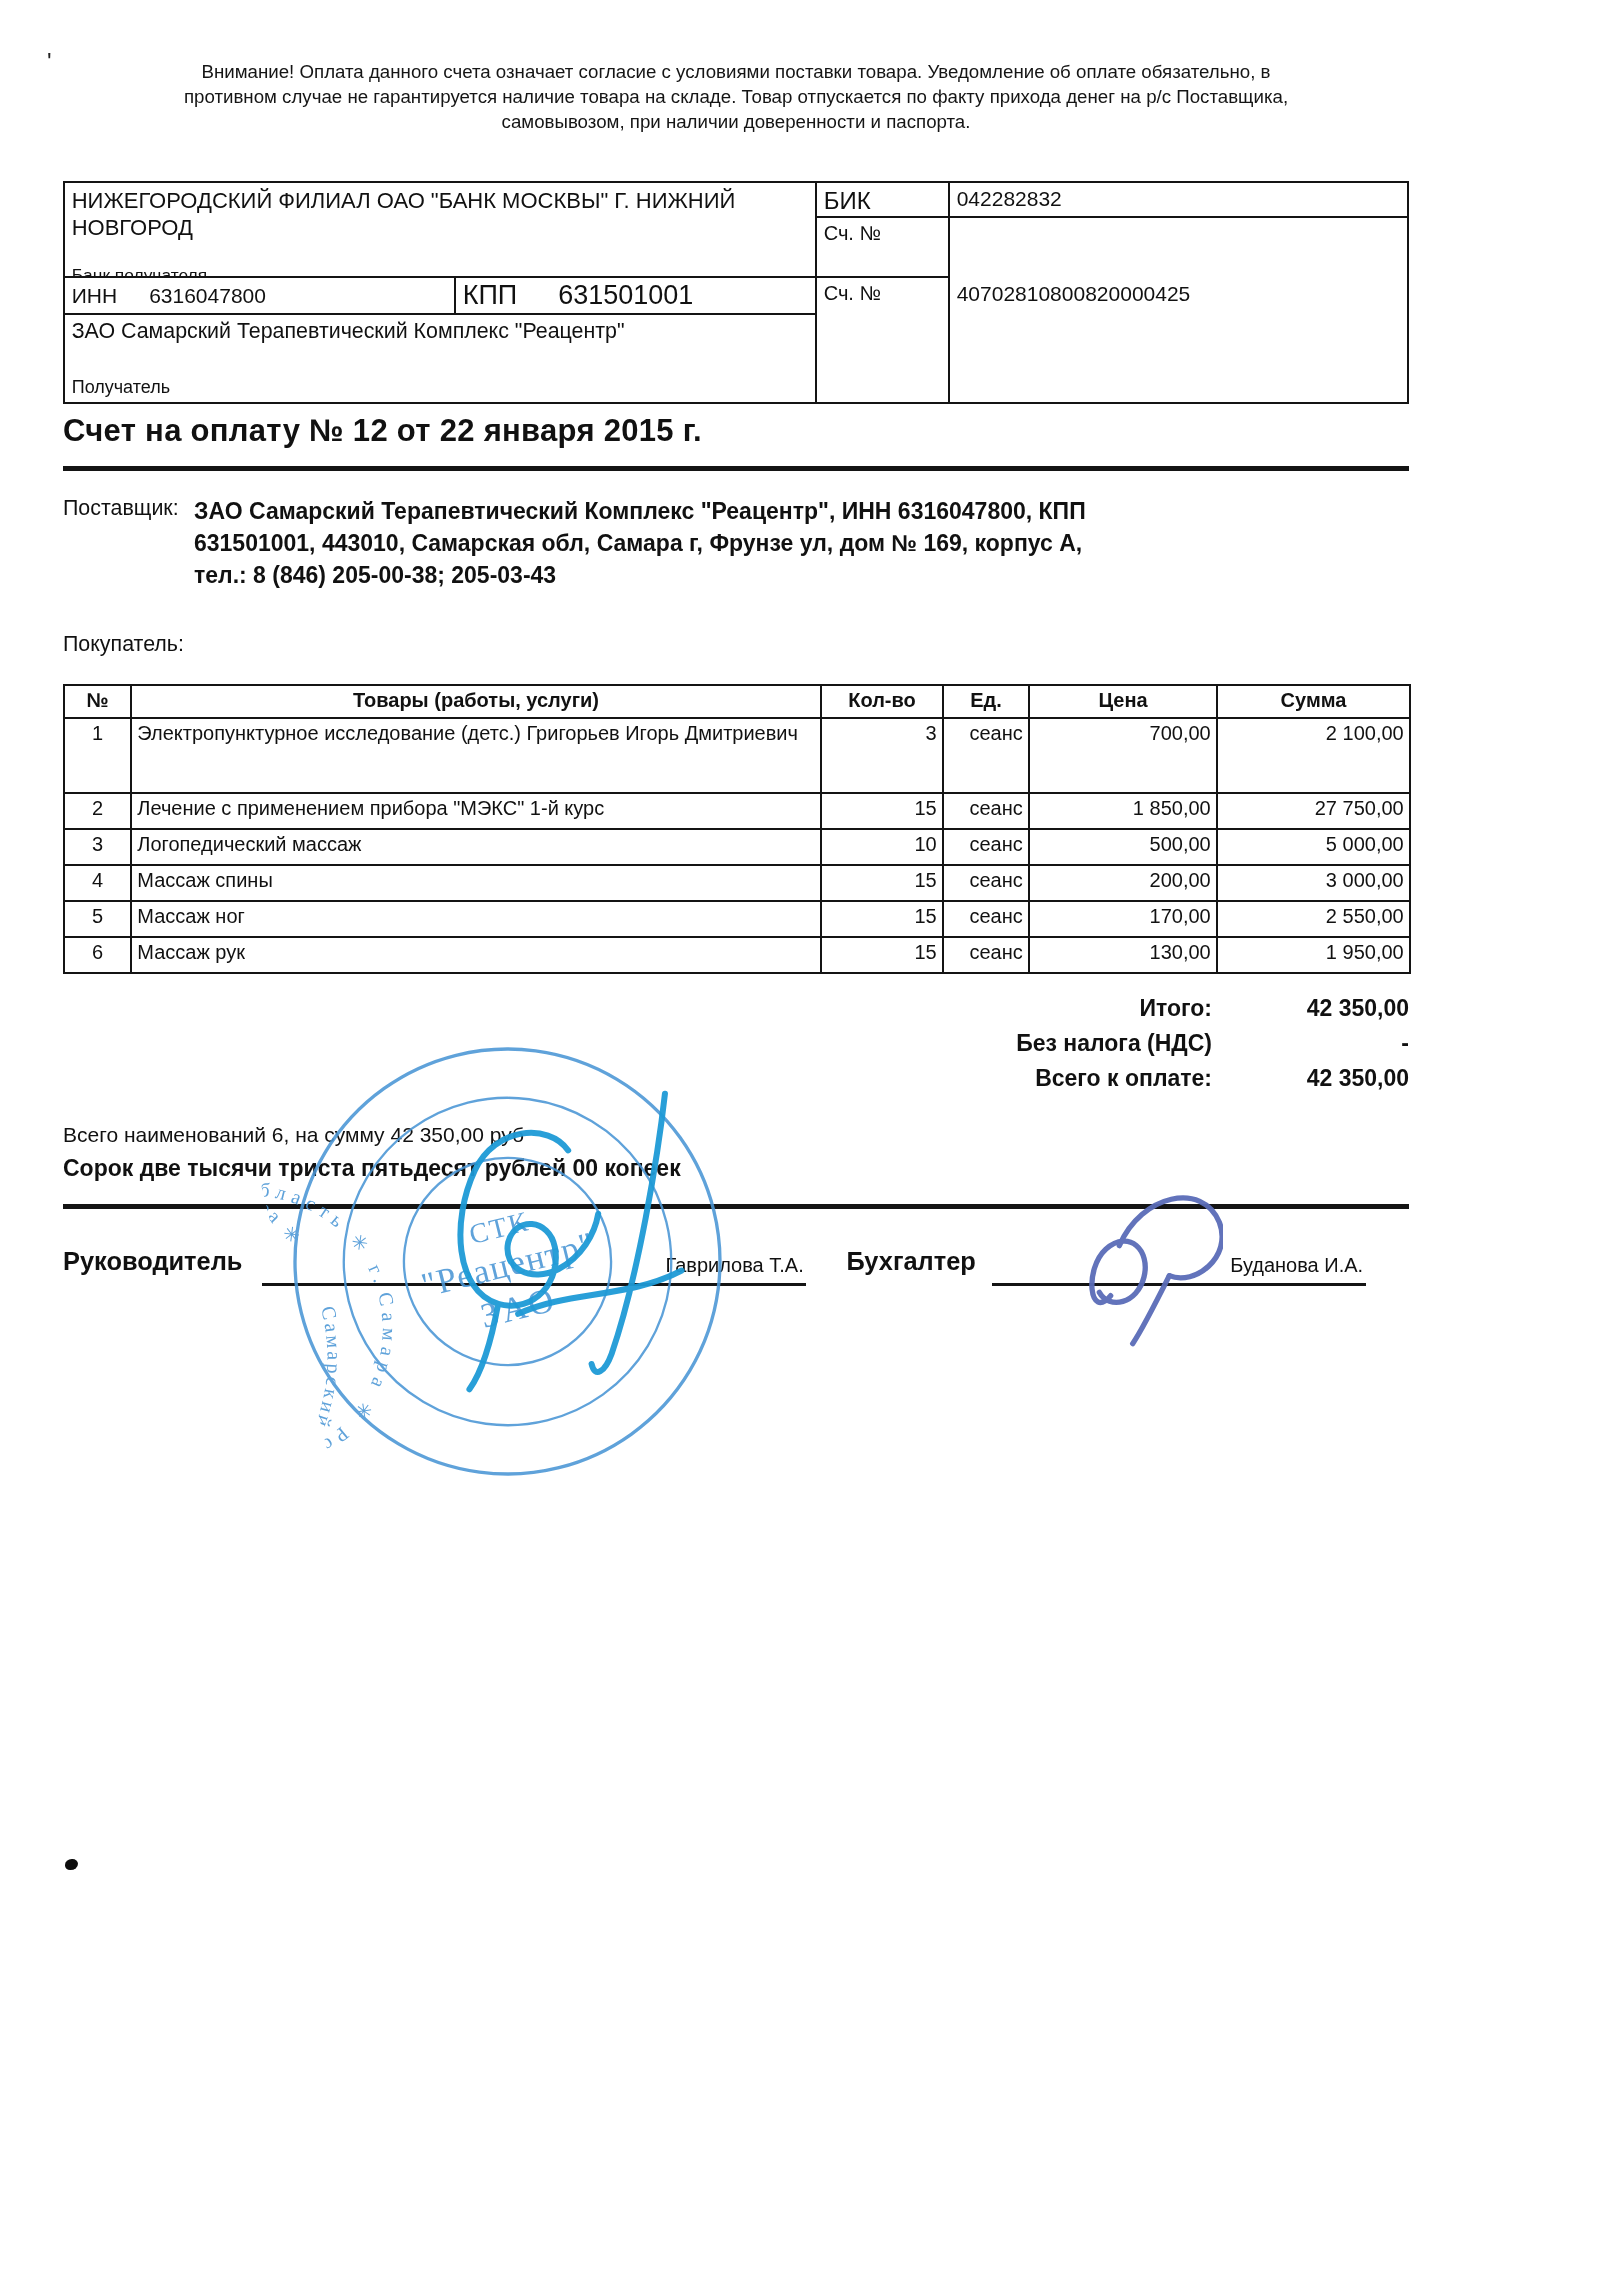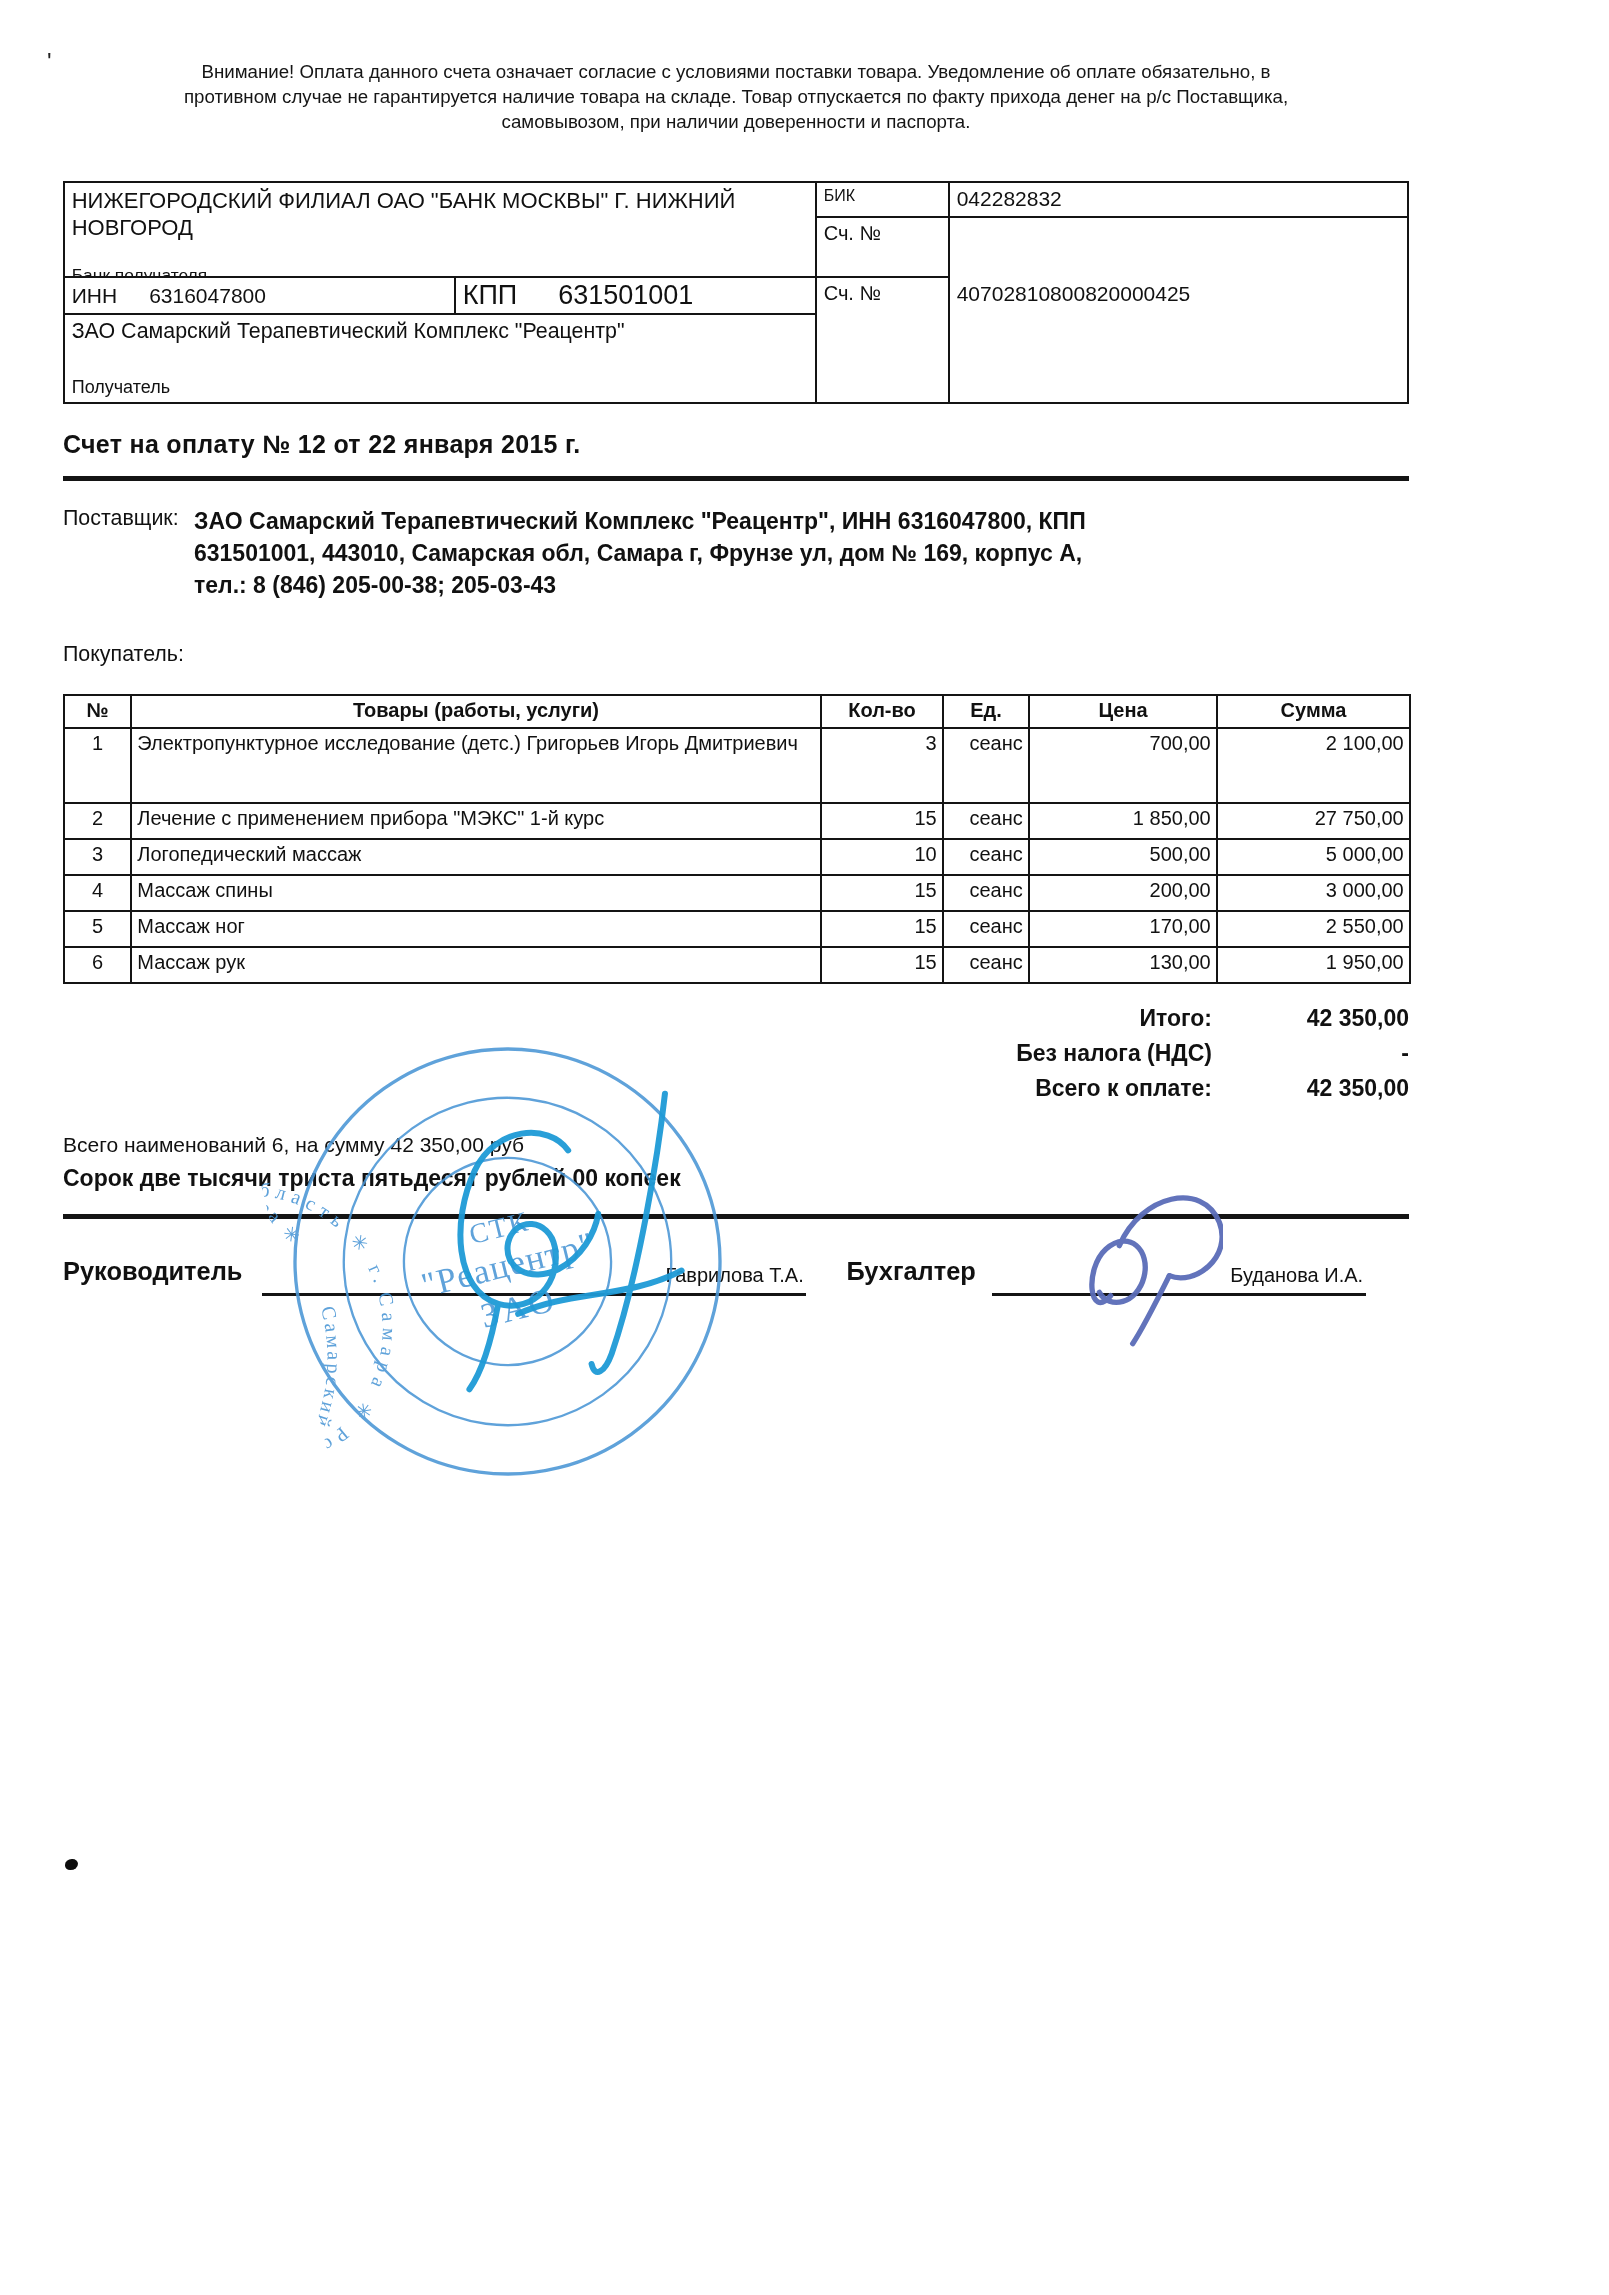--- a/index.html
+++ b/index.html
@@ -28,36 +28,36 @@
     display:grid;
     grid-template-columns:391px 361px 133px 1fr;
     grid-template-rows:35px 60px 37px 87px;
   }
   .bank-table>div{box-sizing:border-box;padding:4px 6.7px;overflow:hidden;}
   .br{border-right:2px solid #141414;}
   .bb{border-bottom:2px solid #141414;}
   .c-bankname{grid-column:1/3;grid-row:1/3;display:flex;flex-direction:column;justify-content:space-between;}
   .bank-name{font-size:22px;line-height:27px;}
   .bank-sublabel{font-size:17.4px;line-height:18.7px;margin-top:25px;}
-  .c-bik-label{grid-column:3/4;grid-row:1/2;font-size:16px;}
+  .c-bik-label{grid-column:3/4;grid-row:1/2;font-size:24px;}
   .c-bik-value{grid-column:4/5;grid-row:1/2;font-size:21px;}
   .c-corr-label{grid-column:3/4;grid-row:2/3;font-size:20px;}
   .c-corr-value{grid-column:4/5;grid-row:2/3;font-size:21px;}
   .c-inn{grid-column:1/2;grid-row:3/4;font-size:21px;display:flex;align-items:center;}
   .c-kpp{grid-column:2/3;grid-row:3/4;font-size:27px;display:flex;align-items:center;}
   .c-inn .val{margin-left:32px;}
   .c-kpp .val{margin-left:41px;}
   .c-acct-label{grid-column:3/4;grid-row:3/5;font-size:20px;padding-top:6.7px;}
   .c-acct-value{grid-column:4/5;grid-row:3/5;font-size:21px;padding-top:6.7px;}
   .c-recipient{grid-column:1/3;grid-row:4/5;display:flex;flex-direction:column;justify-content:space-between;}
   .recipient-name{font-size:21.4px;}
   .recipient-sublabel{font-size:18px;}
 
   
-  .title{margin-top:26px;font-size:25px;font-weight:bold;letter-spacing:0.3px;}
+  .title{margin-top:9px;font-size:31px;font-weight:bold;letter-spacing:0.3px;}
   .rule{margin-top:17.4px;height:4.7px;background:#141414;}
   .rule2{margin-top:21.4px;height:4.7px;background:#141414;}
 
   
   .supplier{margin-top:24px;display:flex;}
   .supplier-label{width:131px;font-size:21.4px;flex:none;padding-top:1.3px;}
   .supplier-value{width:932px;font-size:23px;font-weight:bold;line-height:32px;}
   .buyer{margin-top:41px;font-size:21.4px;}
 
   

